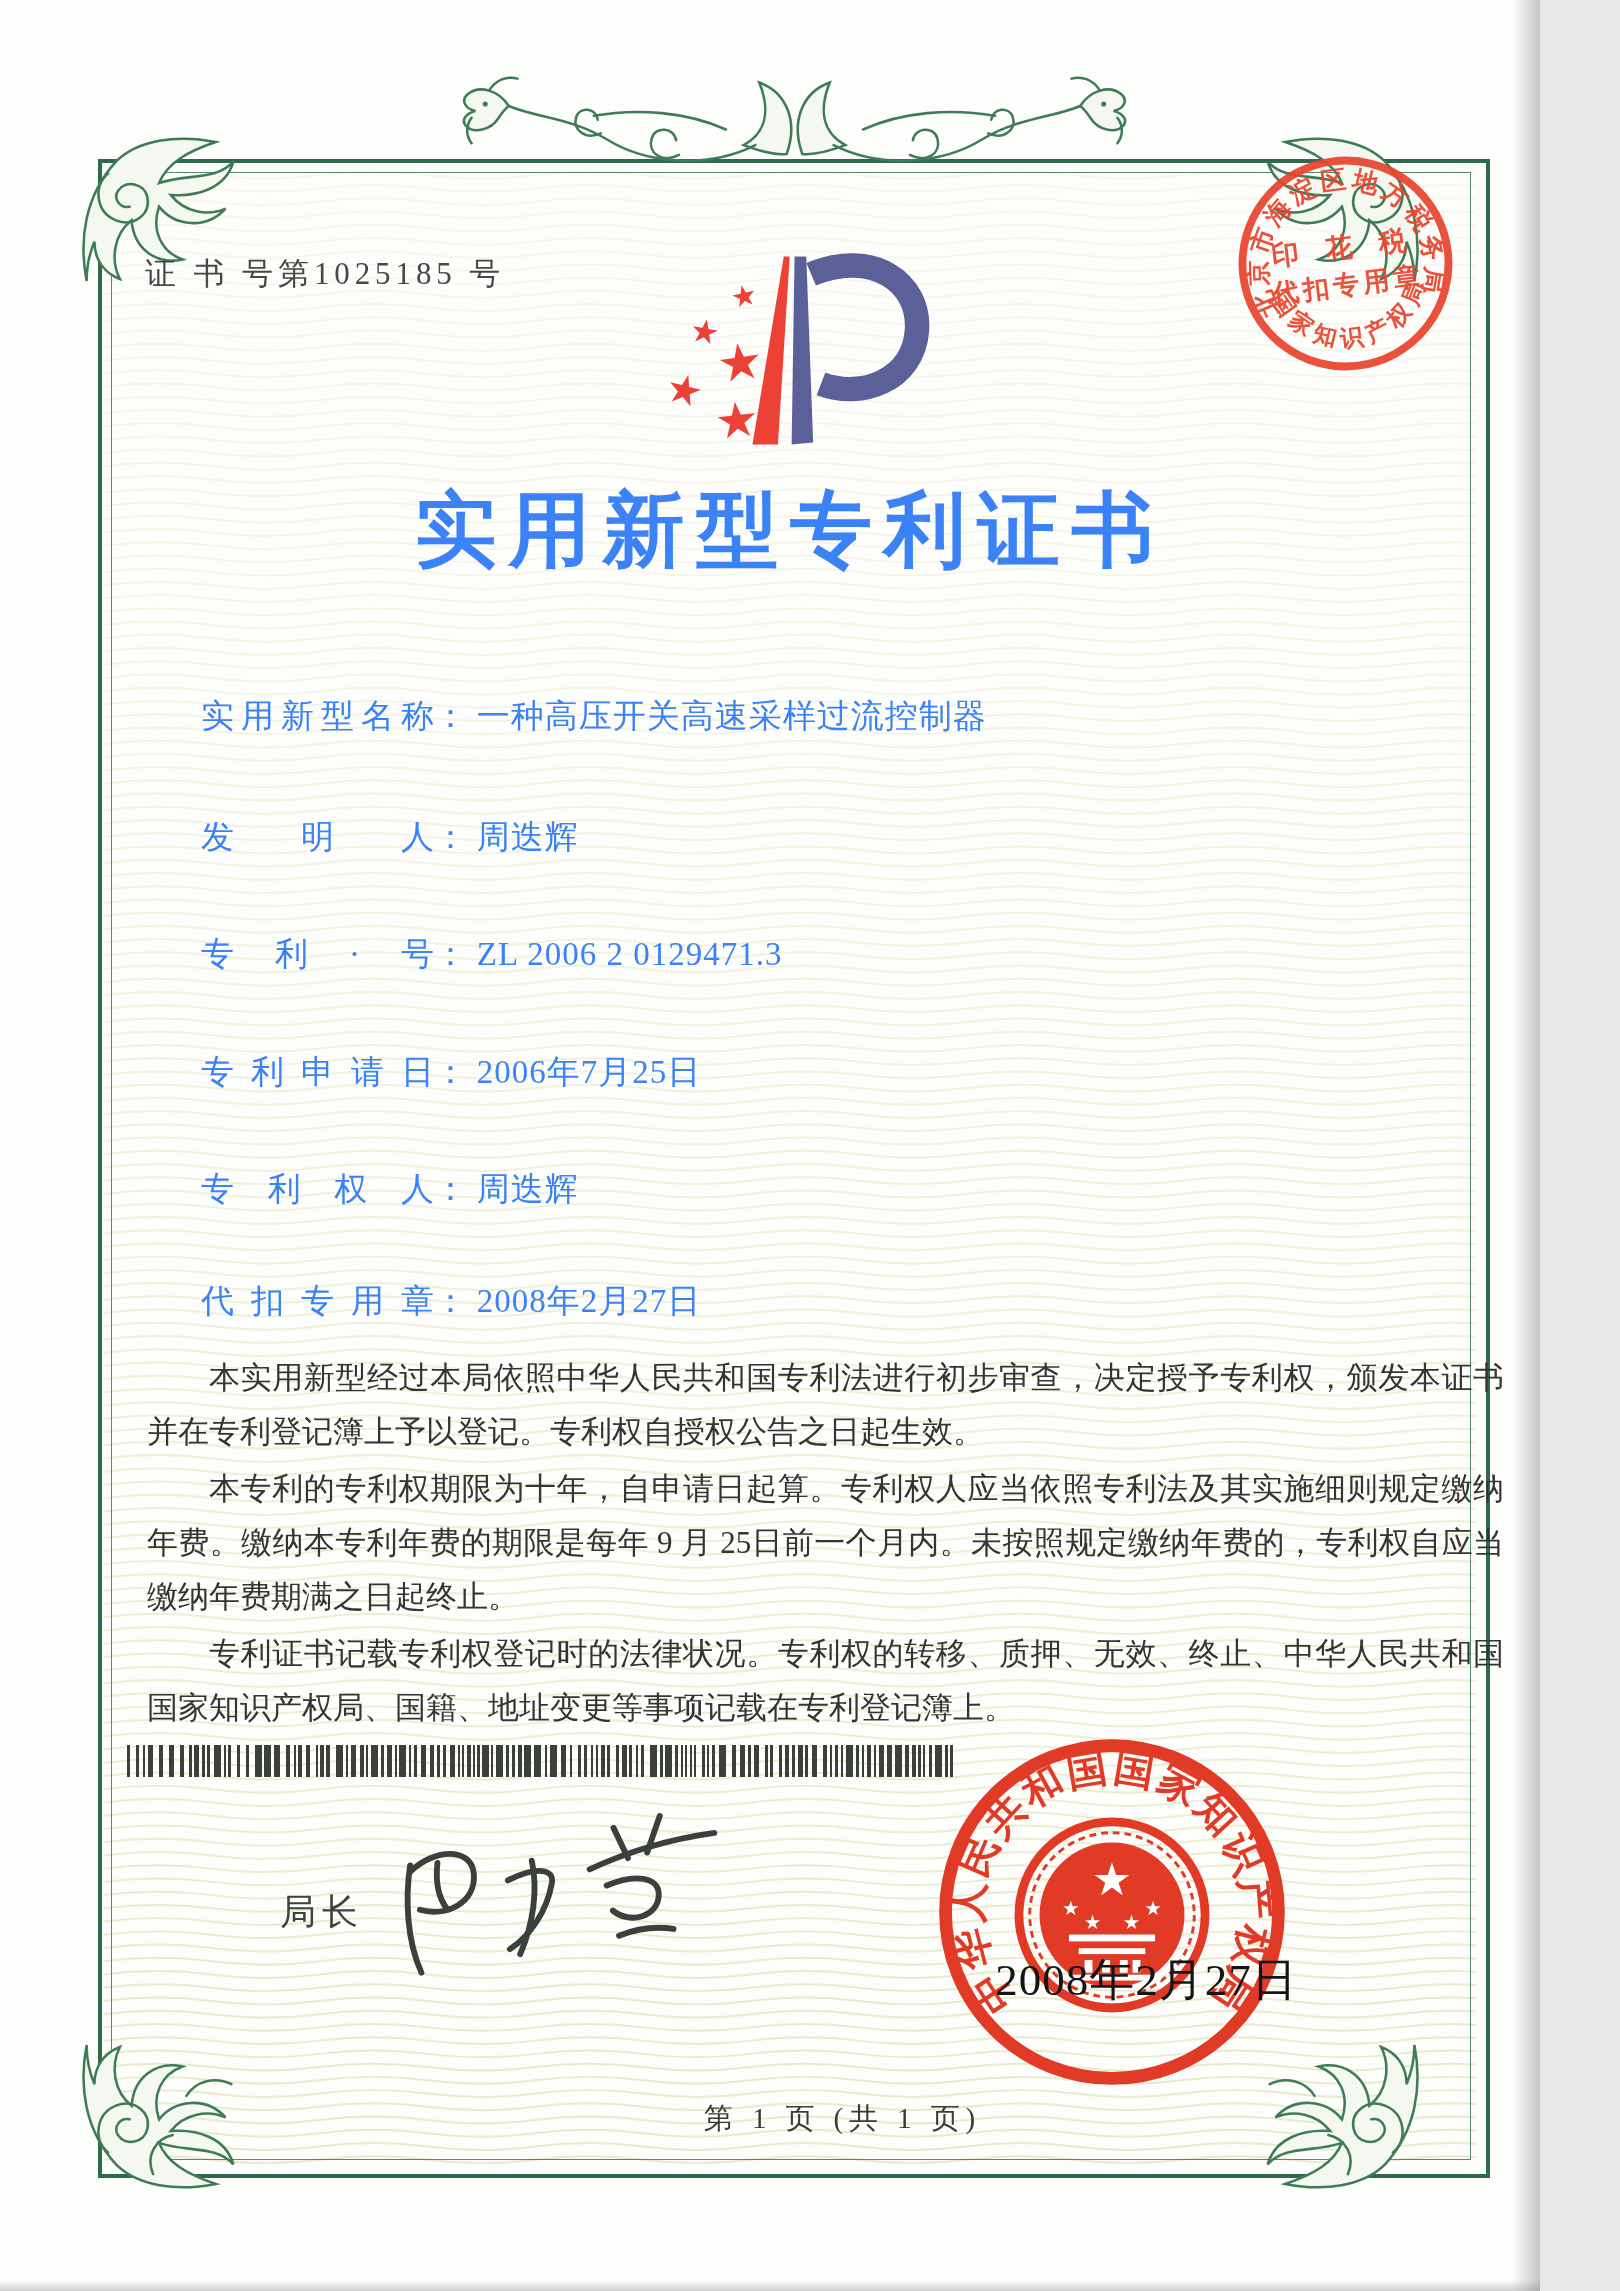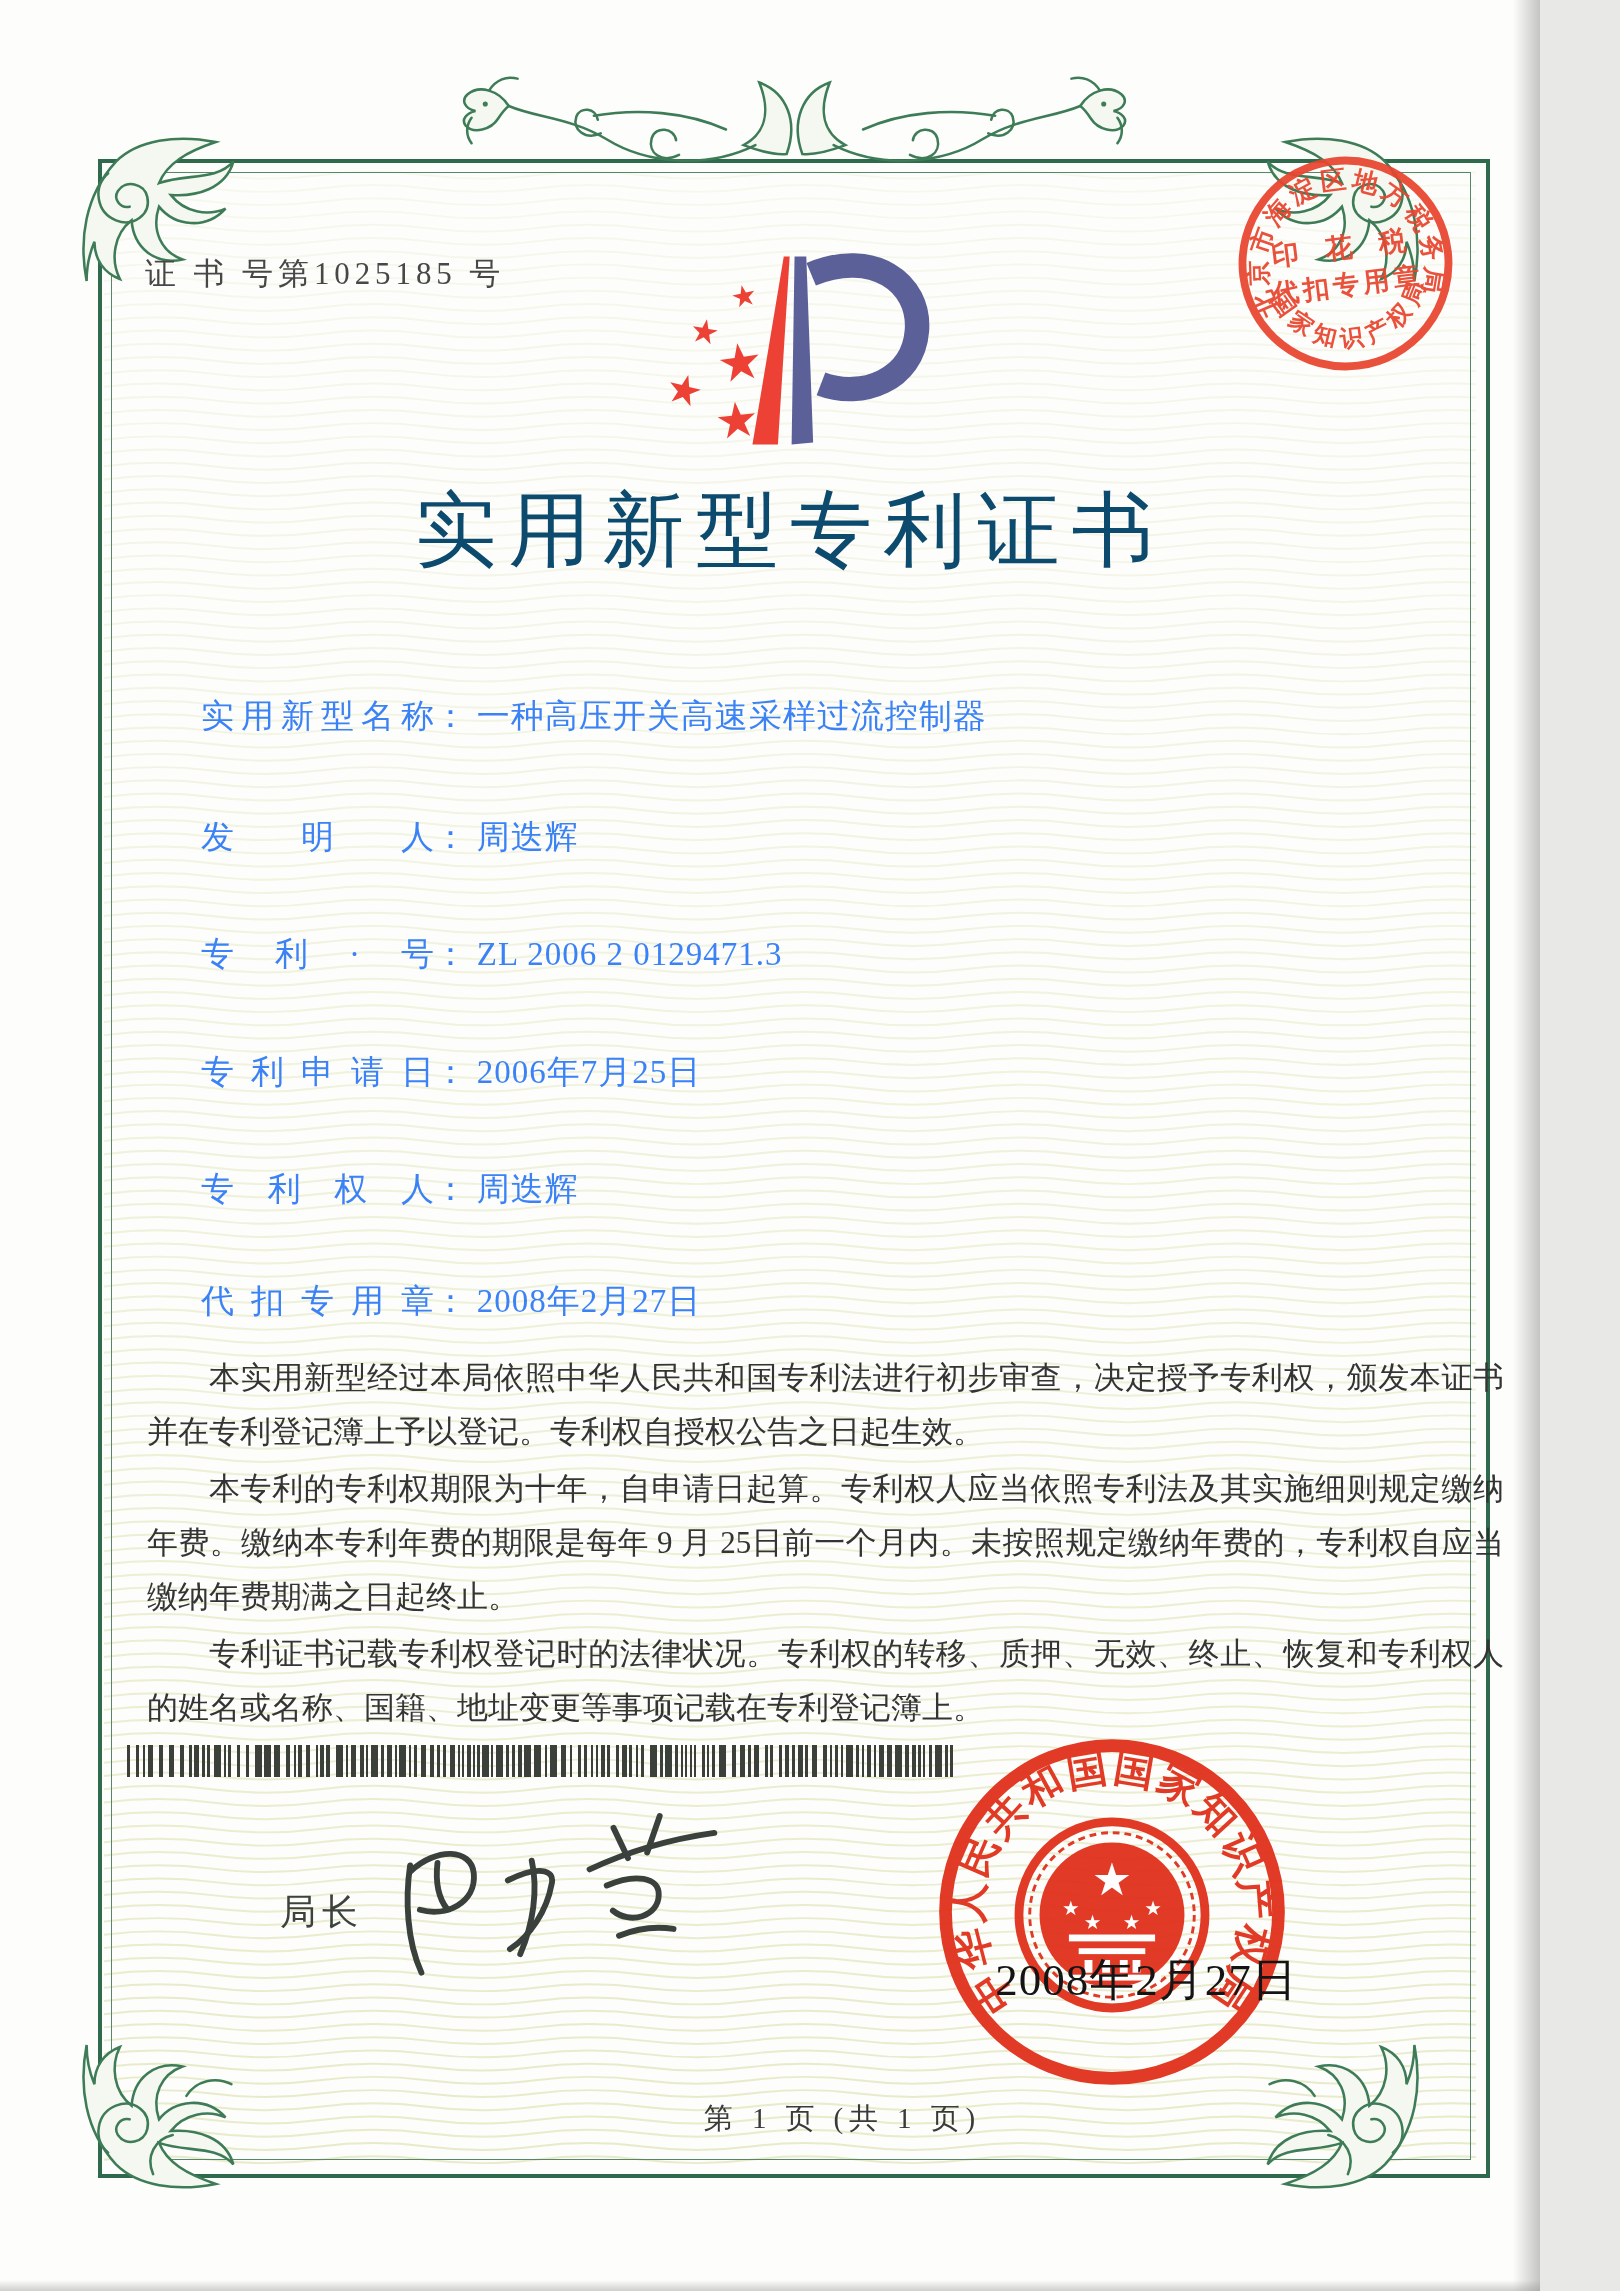--- a/index.html
+++ b/index.html
@@ -24,21 +24,21 @@
   .corner{position:absolute;z-index:2;width:181px;height:172px;}
   .corner.tl{left:69px;top:127px;transform:scaleY(-1);}
   .corner.tr{right:108px;top:127px;transform:scale(-1,-1);}
   .corner.bl{left:69px;bottom:93px;}
   .corner.br{right:108px;bottom:93px;transform:scaleX(-1);}
   .dragons{position:absolute;left:461px;top:61px;z-index:2;}
   
   .cert-no{position:absolute;left:145px;top:253px;z-index:3;
     font-size:31px;letter-spacing:4.9px;color:#474747;}
   .main-title{position:absolute;left:0;width:1580px;top:476px;z-index:3;text-align:center;
-    font-size:82px;font-weight:400;letter-spacing:11.8px;color:#0c4a6e;}
+    font-size:82px;font-weight:700;letter-spacing:11.8px;color:#3b82f6;}
   .tax-stamp{position:absolute;left:1217px;top:135px;z-index:4;transform:rotate(-7deg);opacity:.93;}
   .logo{position:absolute;left:635px;top:231px;width:323px;height:245px;z-index:3;}
   .logo .star{position:absolute;color:#ee4135;line-height:1;font-family:"DejaVu Sans",sans-serif;}
   .fields{position:absolute;left:201px;top:0;z-index:3;width:1176px;}
   .field-row{position:absolute;left:0;font-size:33px;color:#3b82f6;white-space:nowrap;}
   .flabel{display:inline-block;width:233px;text-align:justify;text-align-last:justify;vertical-align:bottom;}
   .fcolon{display:inline-block;}
   .fvalue{display:inline-block;margin-left:9.8px;letter-spacing:1px;}
   .paragraphs{position:absolute;left:147px;top:1351px;width:1357px;z-index:3;
     font-size:31px;line-height:54px;text-align:justify;color:#343434;}
@@ -313,21 +313,21 @@
       <span class="flabel">专利权人</span><span class="fcolon">：</span><span class="fvalue">周迭辉</span>
     </div>
     <div class="field-row" style="top:1279px;">
       <span class="flabel">代扣专用章</span><span class="fcolon">：</span><span class="fvalue">2008年2月27日</span>
     </div>
   </div>
 
   <div class="paragraphs">
     <p>本实用新型经过本局依照中华人民共和国专利法进行初步审查，决定授予专利权，颁发本证书并在专利登记簿上予以登记。专利权自授权公告之日起生效。</p>
     <p>本专利的专利权期限为十年，自申请日起算。专利权人应当依照专利法及其实施细则规定缴纳年费。缴纳本专利年费的期限是每年 9 月 25日前一个月内。未按照规定缴纳年费的，专利权自应当缴纳年费期满之日起终止。</p>
-    <p>专利证书记载专利权登记时的法律状况。专利权的转移、质押、无效、终止、恢复和专利权人的姓名或名称、国籍、地址变更等事项记载在专利登记簿上。</p>
+    <p>专利证书记载专利权登记时的法律状况。专利权的转移、质押、无效、终止、中华人民共和国国家知识产权局、国籍、地址变更等事项记载在专利登记簿上。</p>
   </div>
 
   <div class="barcode" id="barcode"><i style="width:2.9px;margin-right:5.9px"></i><i style="width:2.9px;margin-right:3.9px"></i><i style="width:2.9px;margin-right:2.9px"></i><i style="width:4.9px;margin-right:5.9px"></i><i style="width:3.9px;margin-right:5.9px"></i><i style="width:4.9px;margin-right:5.9px"></i><i style="width:3.9px;margin-right:5.9px"></i><i style="width:2.9px;margin-right:2px"></i><i style="width:4.9px;margin-right:2.9px"></i><i style="width:2.9px;margin-right:2px"></i><i style="width:2.9px;margin-right:3.9px"></i><i style="width:6.9px;margin-right:2.9px"></i><i style="width:2px;margin-right:2.9px"></i><i style="width:2.9px;margin-right:5.9px"></i><i style="width:2.9px;margin-right:5.9px"></i><i style="width:2.9px;margin-right:5.9px"></i><i style="width:6.9px;margin-right:2px"></i><i style="width:6.9px;margin-right:2.9px"></i><i style="width:6.9px;margin-right:5.9px"></i><i style="width:3.9px;margin-right:3.9px"></i><i style="width:2px;margin-right:2px"></i><i style="width:3.9px;margin-right:3.9px"></i><i style="width:3.9px;margin-right:5.9px"></i><i style="width:2px;margin-right:2px"></i><i style="width:3.9px;margin-right:2.9px"></i><i style="width:3.9px;margin-right:5.9px"></i><i style="width:6.9px;margin-right:2.9px"></i><i style="width:2px;margin-right:2.9px"></i><i style="width:4.9px;margin-right:3.9px"></i><i style="width:3.9px;margin-right:2px"></i><i style="width:2px;margin-right:3.9px"></i><i style="width:6.9px;margin-right:2.9px"></i><i style="width:2.9px;margin-right:2.9px"></i><i style="width:4.9px;margin-right:2.9px"></i><i style="width:2px;margin-right:2px"></i><i style="width:6.9px;margin-right:2.9px"></i><i style="width:2.9px;margin-right:2.9px"></i><i style="width:2.9px;margin-right:3.9px"></i><i style="width:4.9px;margin-right:3.9px"></i><i style="width:3.9px;margin-right:2.9px"></i><i style="width:2.9px;margin-right:3.9px"></i><i style="width:2.9px;margin-right:3.9px"></i><i style="width:4.9px;margin-right:2.9px"></i><i style="width:2px;margin-right:2px"></i><i style="width:2px;margin-right:2.9px"></i><i style="width:3.9px;margin-right:2px"></i><i style="width:2px;margin-right:2px"></i><i style="width:2.9px;margin-right:2px"></i><i style="width:6.9px;margin-right:2.9px"></i><i style="width:2px;margin-right:2.9px"></i><i style="width:6.9px;margin-right:2.9px"></i><i style="width:2.9px;margin-right:2.9px"></i><i style="width:2.9px;margin-right:2.9px"></i><i style="width:3.9px;margin-right:2.9px"></i><i style="width:6.9px;margin-right:2.9px"></i><i style="width:6.9px;margin-right:3.9px"></i><i style="width:2px;margin-right:2.9px"></i><i style="width:6.9px;margin-right:3.9px"></i><i style="width:4.9px;margin-right:3.9px"></i><i style="width:2.9px;margin-right:5.9px"></i><i style="width:2.9px;margin-right:2.9px"></i><i style="width:2.9px;margin-right:3.9px"></i><i style="width:2px;margin-right:2.9px"></i><i style="width:2px;margin-right:2.9px"></i><i style="width:3.9px;margin-right:2.9px"></i><i style="width:2.9px;margin-right:5.9px"></i><i style="width:2.9px;margin-right:2.9px"></i><i style="width:4.9px;margin-right:2px"></i><i style="width:2.9px;margin-right:3.9px"></i><i style="width:2px;margin-right:2.9px"></i><i style="width:3.9px;margin-right:5.9px"></i><i style="width:6.9px;margin-right:2.9px"></i><i style="width:2.9px;margin-right:2px"></i><i style="width:6.9px;margin-right:2.9px"></i><i style="width:2.9px;margin-right:2.9px"></i><i style="width:2px;margin-right:2.9px"></i><i style="width:2px;margin-right:2.9px"></i><i style="width:2px;margin-right:2px"></i><i style="width:2px;margin-right:5.9px"></i><i style="width:2.9px;margin-right:2px"></i><i style="width:2px;margin-right:2.9px"></i><i style="width:2.9px;margin-right:3.9px"></i><i style="width:6.9px;margin-right:5.9px"></i><i style="width:4.9px;margin-right:3.9px"></i><i style="width:4.9px;margin-right:2.9px"></i><i style="width:2.9px;margin-right:2.9px"></i><i style="width:4.9px;margin-right:5.9px"></i><i style="width:2.9px;margin-right:2px"></i><i style="width:3.9px;margin-right:5.9px"></i><i style="width:2.9px;margin-right:2.9px"></i><i style="width:3.9px;margin-right:2.9px"></i><i style="width:2.9px;margin-right:2.9px"></i><i style="width:4.9px;margin-right:2.9px"></i><i style="width:2.9px;margin-right:3.9px"></i><i style="width:4.9px;margin-right:5.9px"></i><i style="width:3.9px;margin-right:2.9px"></i><i style="width:2px;margin-right:2.9px"></i><i style="width:2.9px;margin-right:2.9px"></i><i style="width:2.9px;margin-right:2.9px"></i><i style="width:6.9px;margin-right:2.9px"></i><i style="width:2.9px;margin-right:2.9px"></i><i style="width:2px;margin-right:2.9px"></i><i style="width:3.9px;margin-right:2.9px"></i><i style="width:2.9px;margin-right:2.9px"></i><i style="width:4.9px;margin-right:2.9px"></i><i style="width:4.9px;margin-right:2.9px"></i><i style="width:6.9px;margin-right:2.9px"></i><i style="width:3.9px;margin-right:3.9px"></i><i style="width:3.9px;margin-right:2px"></i><i style="width:2.9px;margin-right:2px"></i><i style="width:2px;margin-right:3.9px"></i><i style="width:2.9px;margin-right:2.9px"></i><i style="width:6.9px;margin-right:2.9px"></i><i style="width:2.9px;margin-right:2.9px"></i><i style="width:2.9px;margin-right:5.9px"></i></div>
 
   <div class="signer-role">局长</div>
 
   <svg class="signature" width="353" height="172" viewBox="0 0 360 175">
     <g fill="none" stroke="#3a403b" stroke-width="6" stroke-linecap="round">
       <path d="M30,42 C22,76 20,118 32,152"></path>
       <path d="M30,48 C58,26 94,30 94,56 C94,86 62,98 36,88"></path>

